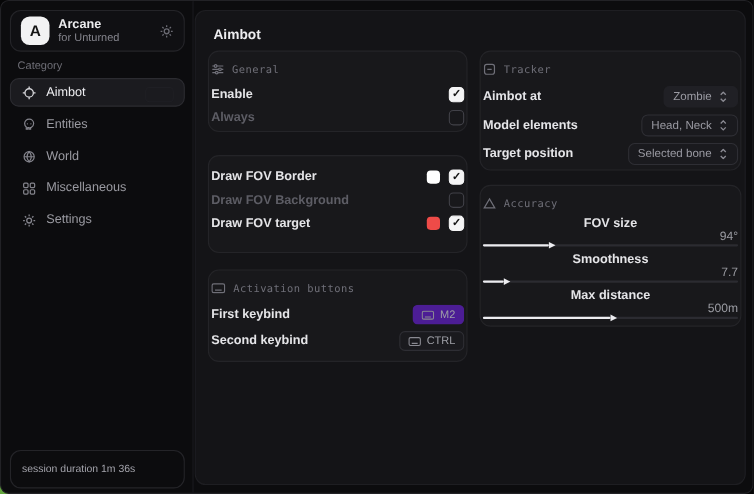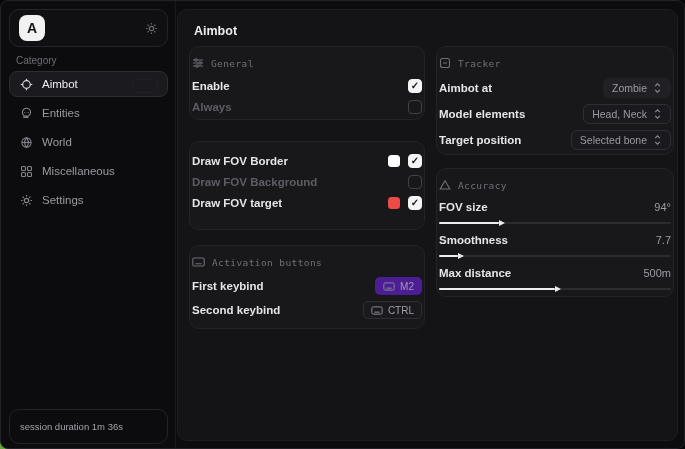--- a/index.html
+++ b/index.html
@@ -76,21 +76,21 @@
   .pill.bordered{background:#1a1a1e;border-color:#2e2e34;}
   .pill .p-icon{display:flex;color:#8a8a92;}
   .keypill{
     height:18px;box-sizing:border-box;display:flex;align-items:center;gap:5px;padding:0 7px;
     border-radius:5px;font-size:10px;color:#9fa0a7;cursor:pointer;background:#4c1d95;border:1px solid transparent;
   }
   .keypill.bordered{background:#1a1a1e;border-color:#2e2e34;}
   .keypill .p-icon{display:flex;color:#8a8a92;}
   
   .slider-row{margin-bottom:2px;}
-  .slider-label-row{display:flex;align-items:center;height:20px;font-size:11.5px;}
+  .slider-label-row{display:flex;align-items:center;height:20px;font-size:11.5px;flex-direction:column;}
   .slider-label-row .lbl{font-weight:bold;color:#e5e5e8;}
   .slider-label-row .val{margin-left:auto;color:#9b9ca3;font-size:11px;}
   .slider{position:relative;height:10px;margin-top:1px;cursor:pointer;}
   .slider .track{position:absolute;left:0;right:0;top:4px;height:2px;border-radius:1px;background:#2b2b31;}
   .slider .fill{position:absolute;left:0;top:4px;height:2px;border-radius:1px;background:#ececf0;}
   .slider .fill::after{
     content:"";position:absolute;right:-6px;top:-2px;width:0;height:0;
     border-left:6px solid #ececf0;border-top:3px solid transparent;border-bottom:3px solid transparent;
   }
   svg{display:block;}
@@ -101,20 +101,24 @@
 <div class="desktop-accent"></div>
 
 <div class="window">
 
   <div class="sidebar">
 
     <div class="brand-card">
       <div class="brand-tile">
         <span>A</span>
       </div>
+      <div class="brand-text">
+        <span class="brand-name">Arcane</span>
+        <span class="brand-sub">for Unturned</span>
+      </div>
       <span class="brand-gear">
         <svg width="13" height="13" viewBox="0 0 13 13" fill="none" stroke="currentColor" stroke-width="1.2">
           <circle cx="6.5" cy="6.5" r="2.2"></circle>
           <path d="M6.5 1v1.6M6.5 10.4V12M1 6.5h1.6M10.4 6.5H12M2.6 2.6l1.2 1.2M9.2 9.2l1.2 1.2M10.4 2.6L9.2 3.8M3.8 9.2l-1.2 1.2"></path>
         </svg>
       </span>
     </div>
 
     <div class="category-label">Category</div>
 

